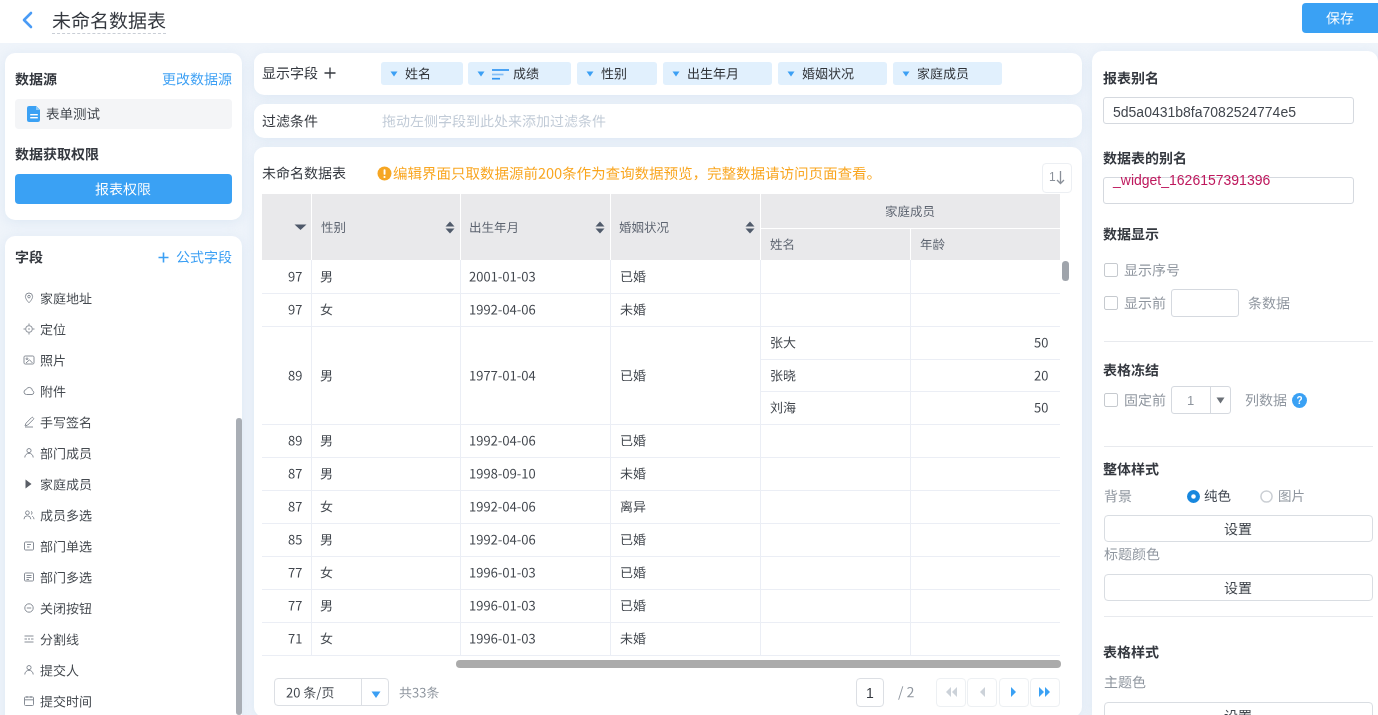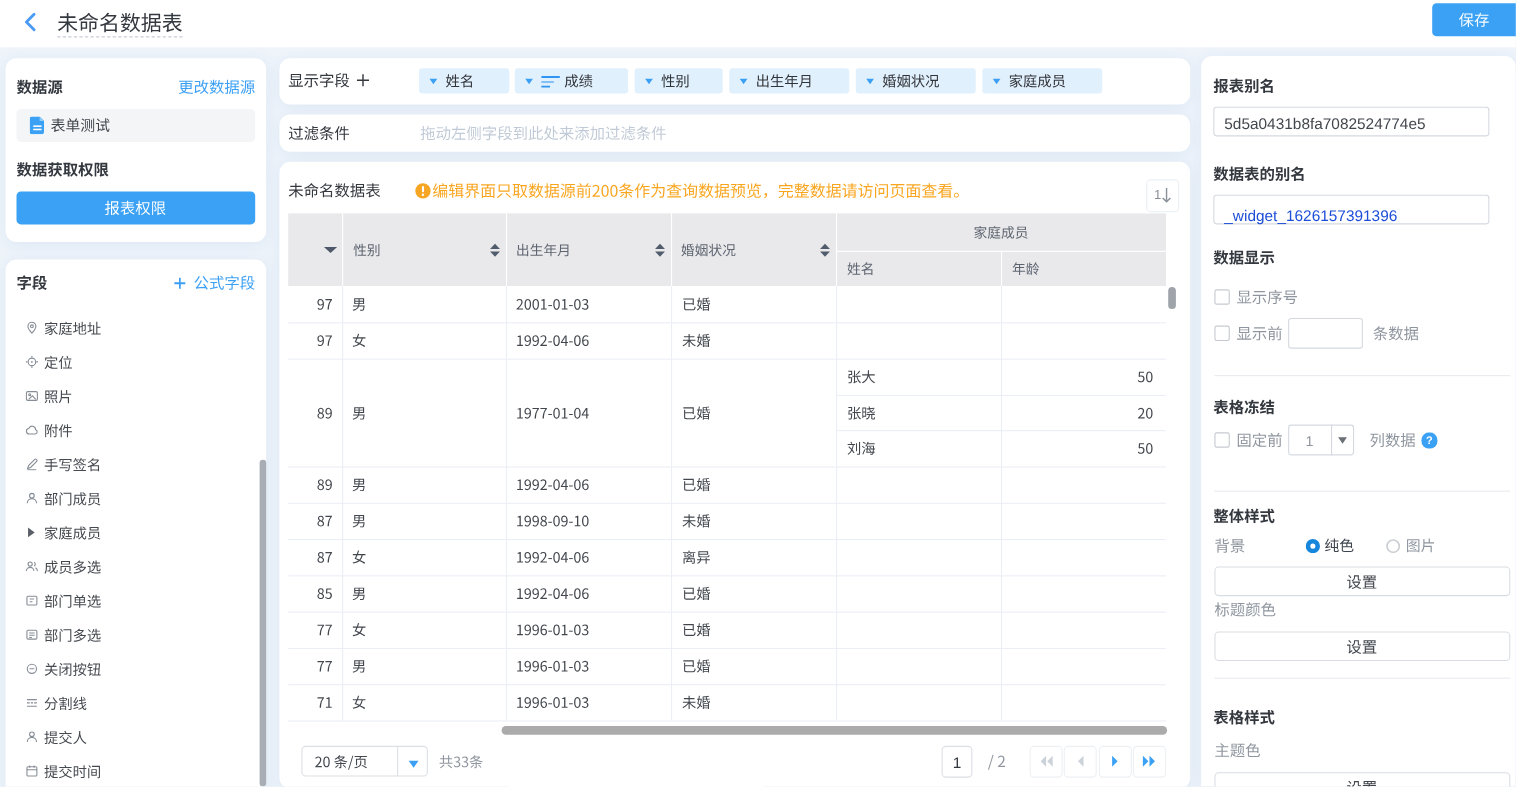--- a/index.html
+++ b/index.html
@@ -788,21 +788,21 @@
 <div class="abs" style="font-size:14px;color:#42474E;left:1113px;top:104px">5d5a0431b8fa7082524774e5</div>
 <svg style="position:absolute;left:1103.0px;top:151.0px;overflow:visible" width="84.0" height="14" viewBox="0 0 6000 1000" fill="#34383f">
     <use href="#g8" x="0"></use>
     <use href="#g9" x="1000"></use>
     <use href="#g136" x="2000"></use>
     <use href="#g139" x="3000"></use>
     <use href="#g137" x="4000"></use>
     <use href="#g138" x="5000"></use>
   </svg>
 <div class="abs" style="left:1103px;top:177px;width:251px;height:27px;border:1px solid #D5D9DF;border-radius:3px;background:#fff"></div>
-<div class="abs" style="font-size:14px;color:#1d4ed8;left:1113px;top:188px">_widget_1626157391396</div>
+<div class="abs" style="font-size:14px;color:#be185d;left:1113px;top:172px">_widget_1626157391396</div>
 <svg style="position:absolute;left:1103.0px;top:227.0px;overflow:visible" width="56.0" height="14" viewBox="0 0 4000 1000" fill="#34383f">
     <use href="#g8" x="0"></use>
     <use href="#g9" x="1000"></use>
     <use href="#g140" x="2000"></use>
     <use href="#g141" x="3000"></use>
   </svg>
 <div class="abs" style="left:1104px;top:263px;width:14px;height:14px;border:1px solid #C6CACF;border-radius:2px;background:#fff"></div>
 <svg style="position:absolute;left:1124.0px;top:263.0px;overflow:visible" width="56.0" height="14" viewBox="0 0 4000 1000" fill="#8E959E">
     <use href="#g61" x="0"></use>
     <use href="#g62" x="1000"></use>

